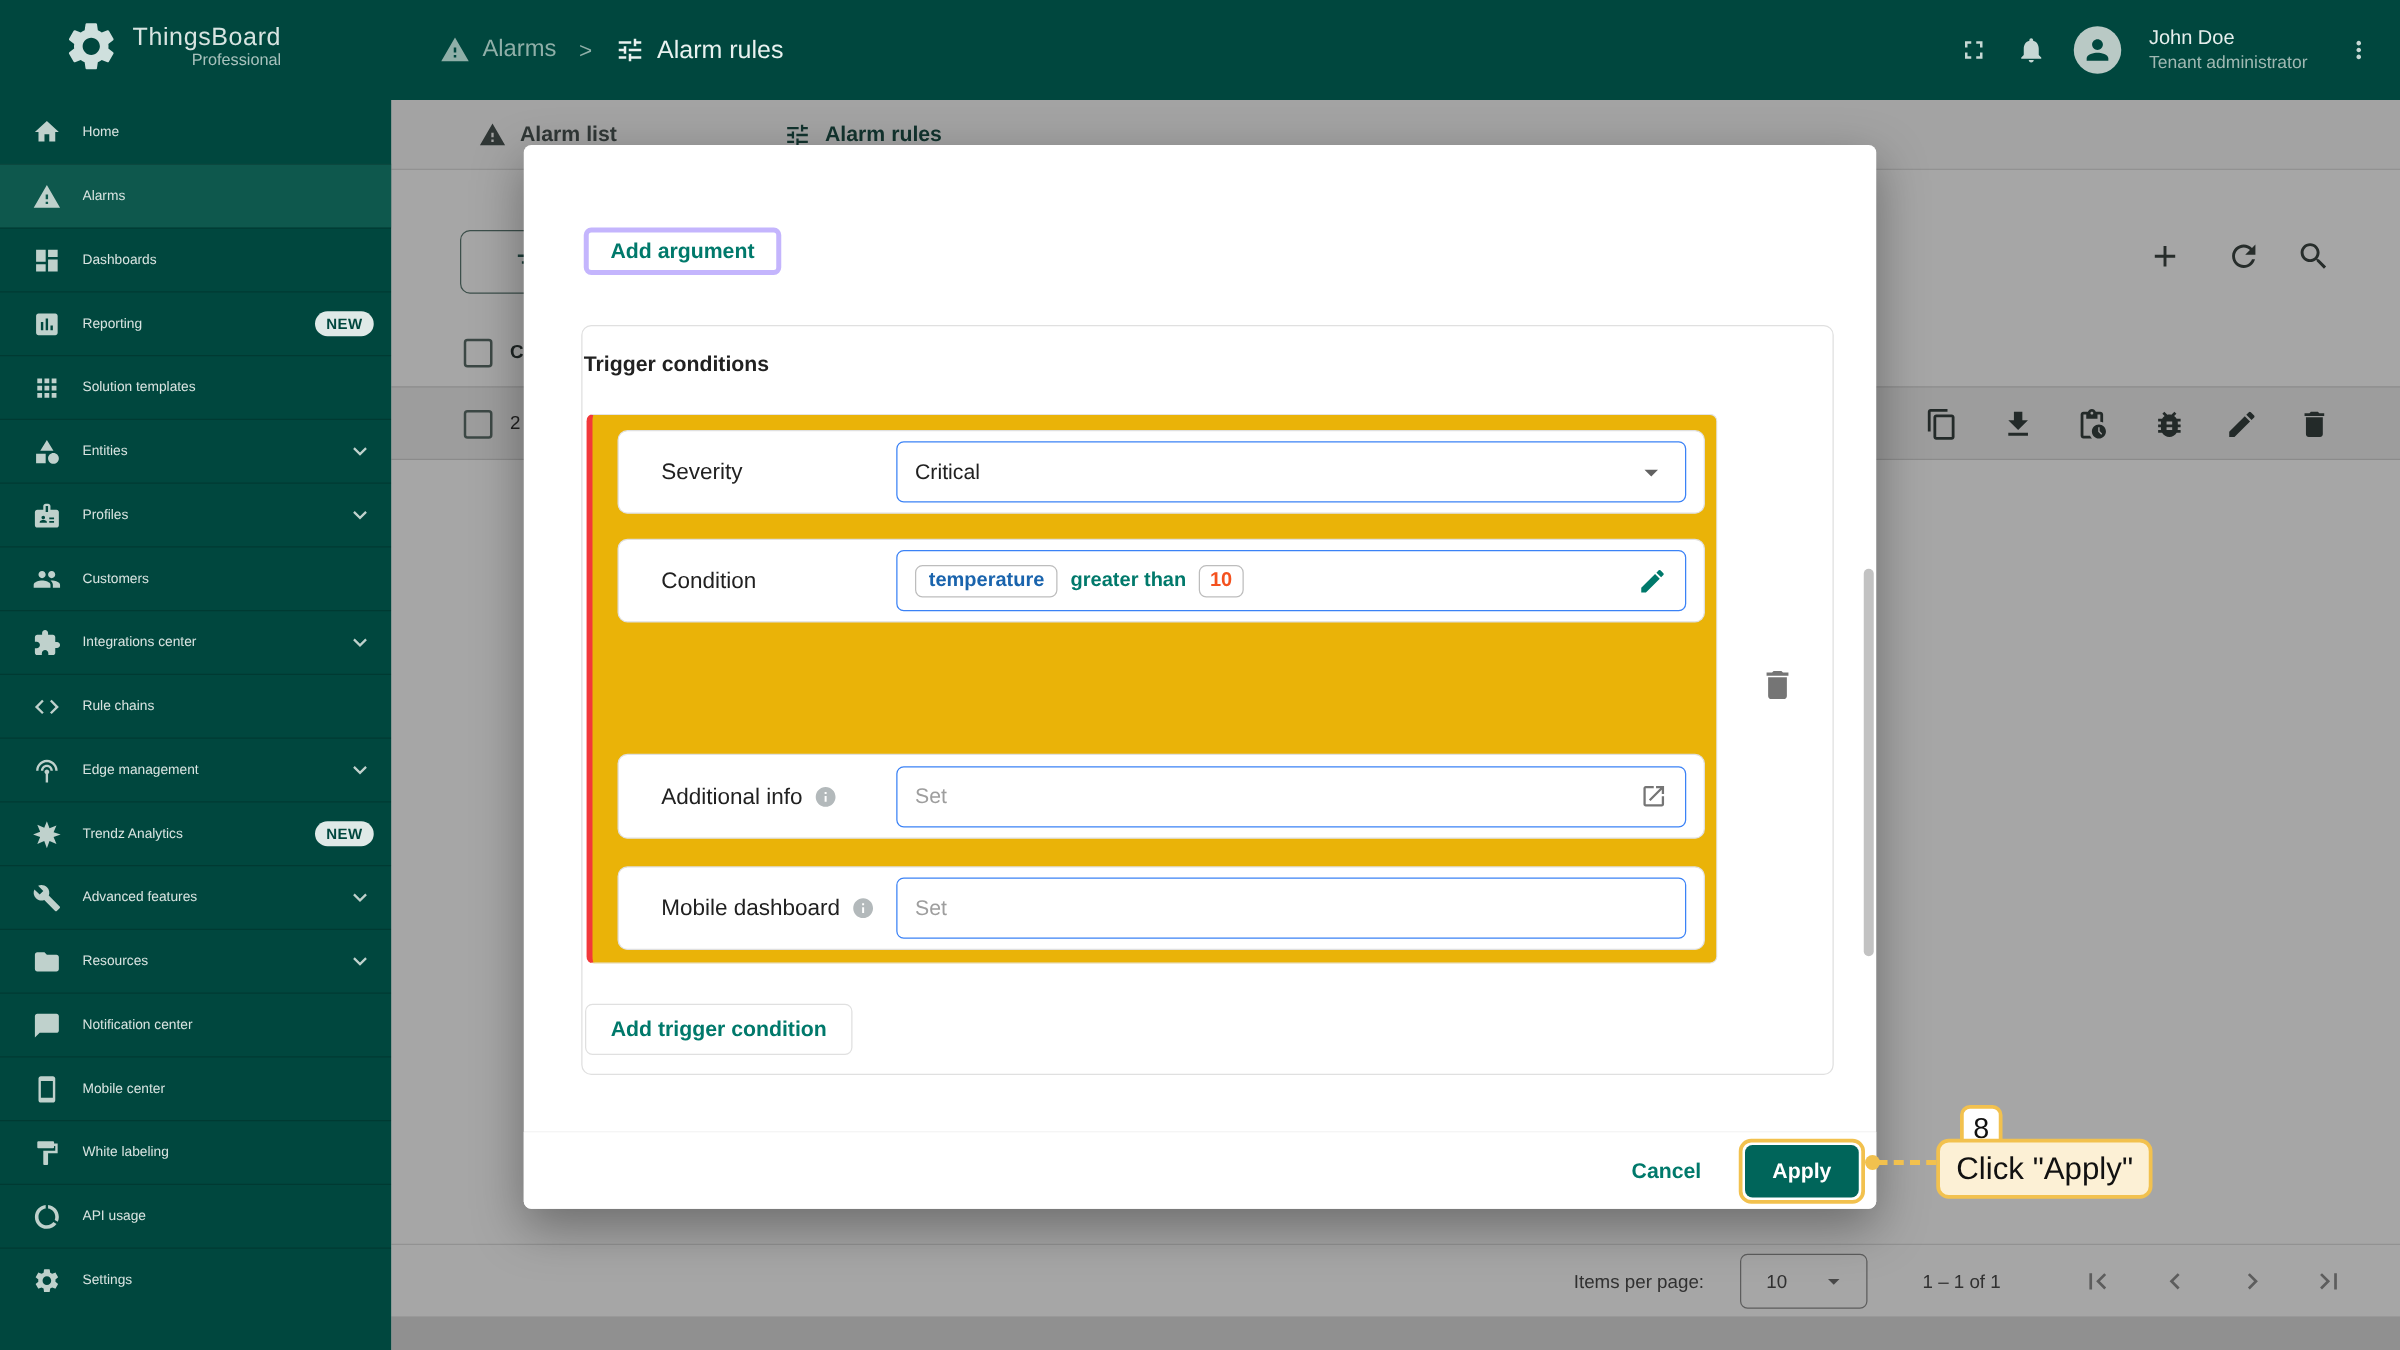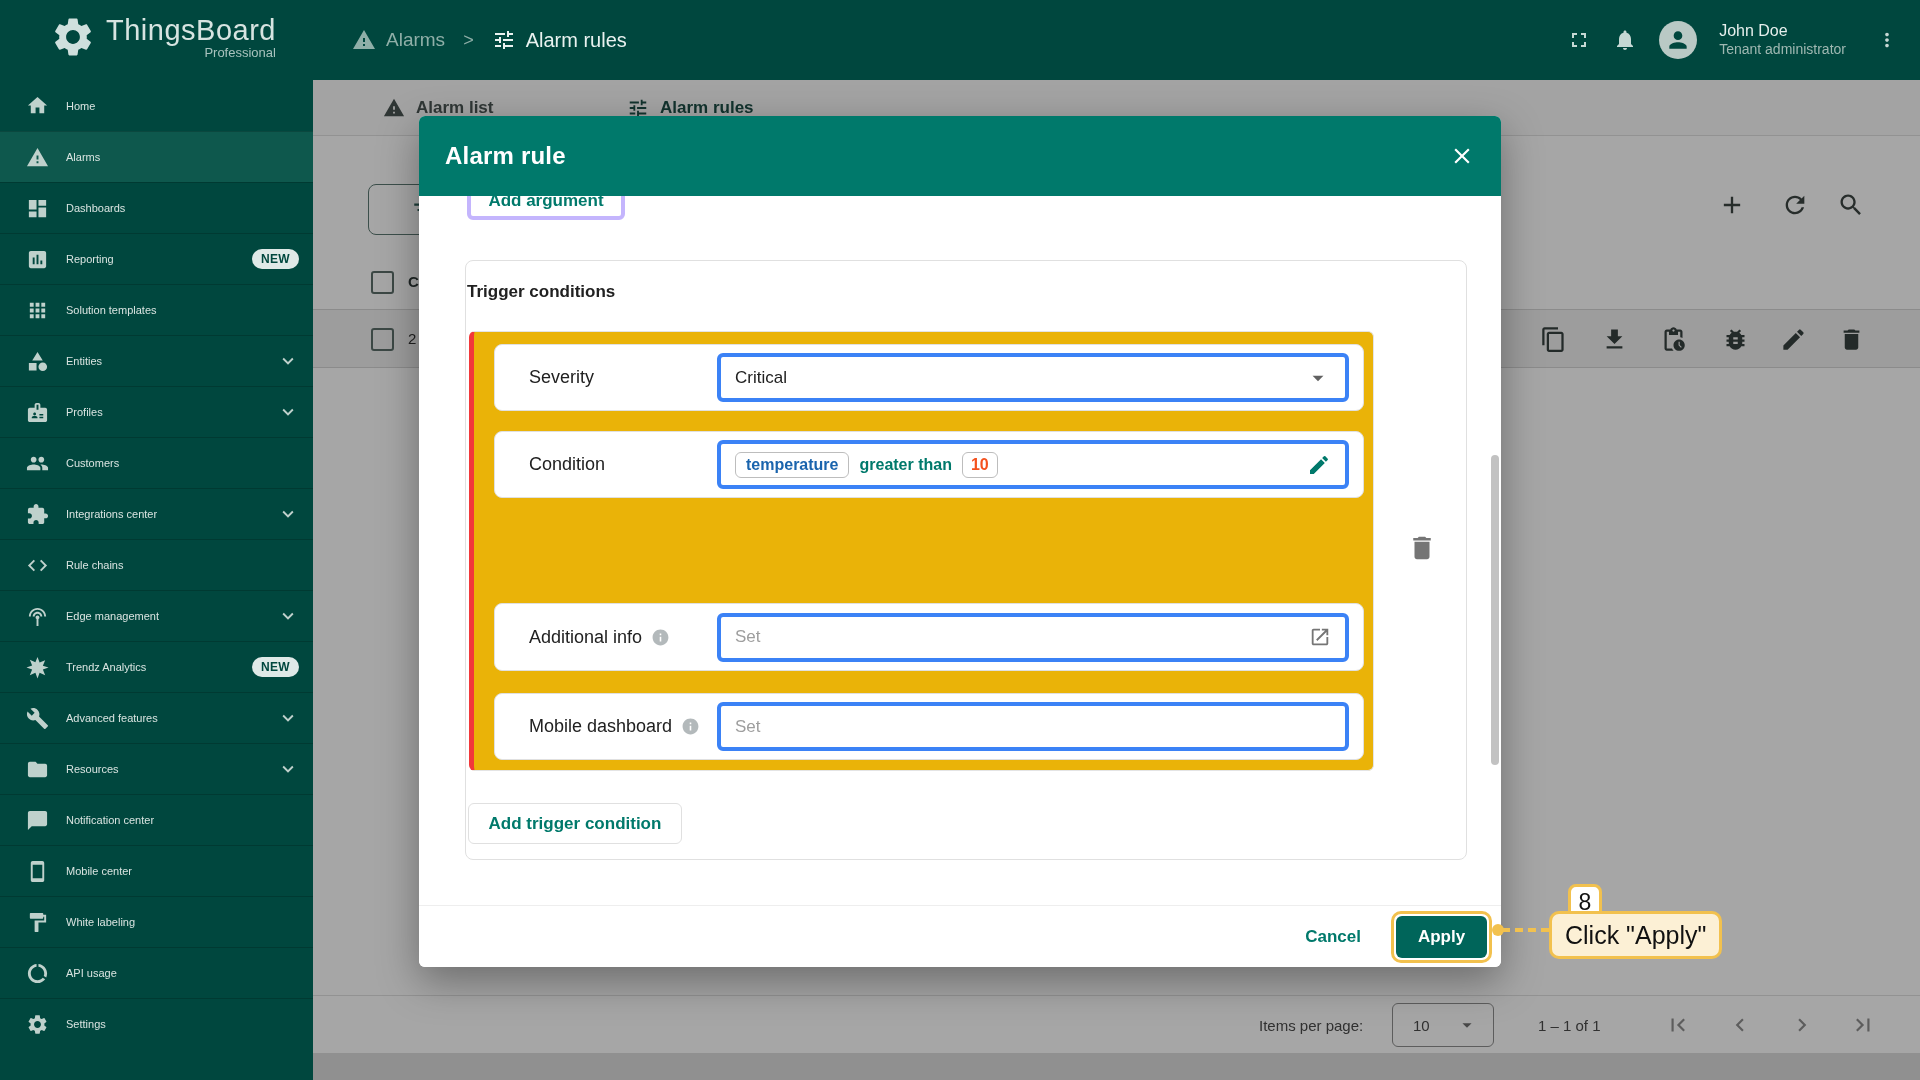--- a/index.html
+++ b/index.html
@@ -6,21 +6,21 @@
   html,body { width:1920px; height:1080px; overflow:hidden; background:#222;
               font-family:"Liberation Sans", sans-serif; }
   .app { position:relative; width:1920px; height:1080px; background:#fff; overflow:hidden; }
 
   
   .topbar { position:absolute; left:0; top:0; width:1920px; height:80px;
             background:var(--green-dark); z-index:3; }
   .logo { position:absolute; left:50px; top:14px; display:flex; align-items:center; gap:10px; color:#cfe0dd; }
   .logo svg { width:46px; height:46px; }
   .logo-text { display:flex; flex-direction:column; align-items:flex-end; }
-  .logo-title { font-size:29px; letter-spacing:.5px; color:#d7e4e1; }
+  .logo-title { font-size:20px; letter-spacing:.5px; color:#d7e4e1; }
   .logo-sub { font-size:13px; color:#a8c2bd; margin-top:-2px; }
   .crumb { position:absolute; left:352px; top:0; height:80px; display:flex; align-items:center; gap:10px; }
   .crumb .icn { width:24px; height:24px; }
   .crumb-dim { color:#8fafa8; font-size:19px; }
   .crumb-sep { color:#8fafa8; font-size:18px; padding:0 8px; }
   .crumb-cur { color:#e9f2f0; font-size:20px; }
   .top-right { position:absolute; right:22px; top:0; height:80px; display:flex; align-items:center; gap:22px; }
   .top-ic { width:24px; height:24px; color:#c6d8d4; cursor:pointer; }
   .avatar { width:38px; height:38px; border-radius:50%; background:#b9c9c5; display:flex;
             align-items:center; justify-content:center; color:#00473e; }
@@ -89,21 +89,21 @@
            border:1px solid #e0e0e0; border-radius:8px; }
   .sec-title { position:absolute; left:48px; top:166px; font-size:17px; font-weight:bold; color:#212121; }
   .cond-card { position:absolute; left:50px; top:215px; width:905px; height:440px;
                border:1px solid #e4e4e4; border-left:5px solid var(--red);
                border-radius:6px; background:#eab308; }
   .frow { position:absolute; display:flex; align-items:center; padding:0 14px 0 34px;
           border:1px solid #e0e0e0; border-radius:8px; background:#fff; }
   .frow .flabel { width:188px; flex:none; font-size:18px; color:#212121; display:flex;
                   align-items:center; gap:9px; }
   .frow .flabel .icn { width:19px; height:19px; color:#b3b9bb; }
-  .fbox { flex:1; height:49px; border:4px solid #3b82f6; border-radius:6px; display:flex;
+  .fbox { flex:1; height:49px; border:1px solid #3b82f6; border-radius:6px; display:flex;
           align-items:center; padding:0 14px; gap:10px; font-size:17px; color:#212121;
           background:#fff; overflow:hidden; }
   .row-sev   { left:20px; top:12px;  width:870px; height:67px; }
   .row-cond  { left:20px; top:99px;  width:870px; height:67px; }
   .row-sched { left:16px; top:184px; width:878px; height:68px; border:3px solid var(--gold);
                border-radius:10px; }
   .row-add   { left:20px; top:271px; width:870px; height:68px; }
   .row-mob   { left:20px; top:361px; width:870px; height:67px; }
   .ddarrow { margin-left:auto; width:26px; height:26px; color:#616161; }
   .chip { border:1px solid #bdbdbd; border-radius:6px; padding:3px 10px; font-size:16px;
@@ -525,28 +525,20 @@
             </svg>
           </span>
       </div>
     </div>
   </div>
 
   <div class="backdrop"></div>
 
   <div class="modal">
     <button class="addarg-btn">Add argument</button>
-    <div class="modal-head">
-      <span class="modal-title">Alarm rule</span>
-      <span class="icn modal-close">
-          <svg viewBox="0 0 24 24">
-            <path d="M19 6.41L17.59 5 12 10.59 6.41 5 5 6.41 10.59 12 5 17.59 6.41 19 12 13.41 17.59 19 19 17.59 13.41 12z" fill="currentColor"></path>
-          </svg>
-        </span>
-    </div>
     <div class="panel"></div>
     <div class="sec-title">Trigger conditions</div>
 
     <div class="cond-card">
       <div class="frow row-sev">
         <span class="flabel">
             <span>Severity</span>
           </span>
         <div class="fbox">
           <span>Critical</span>

